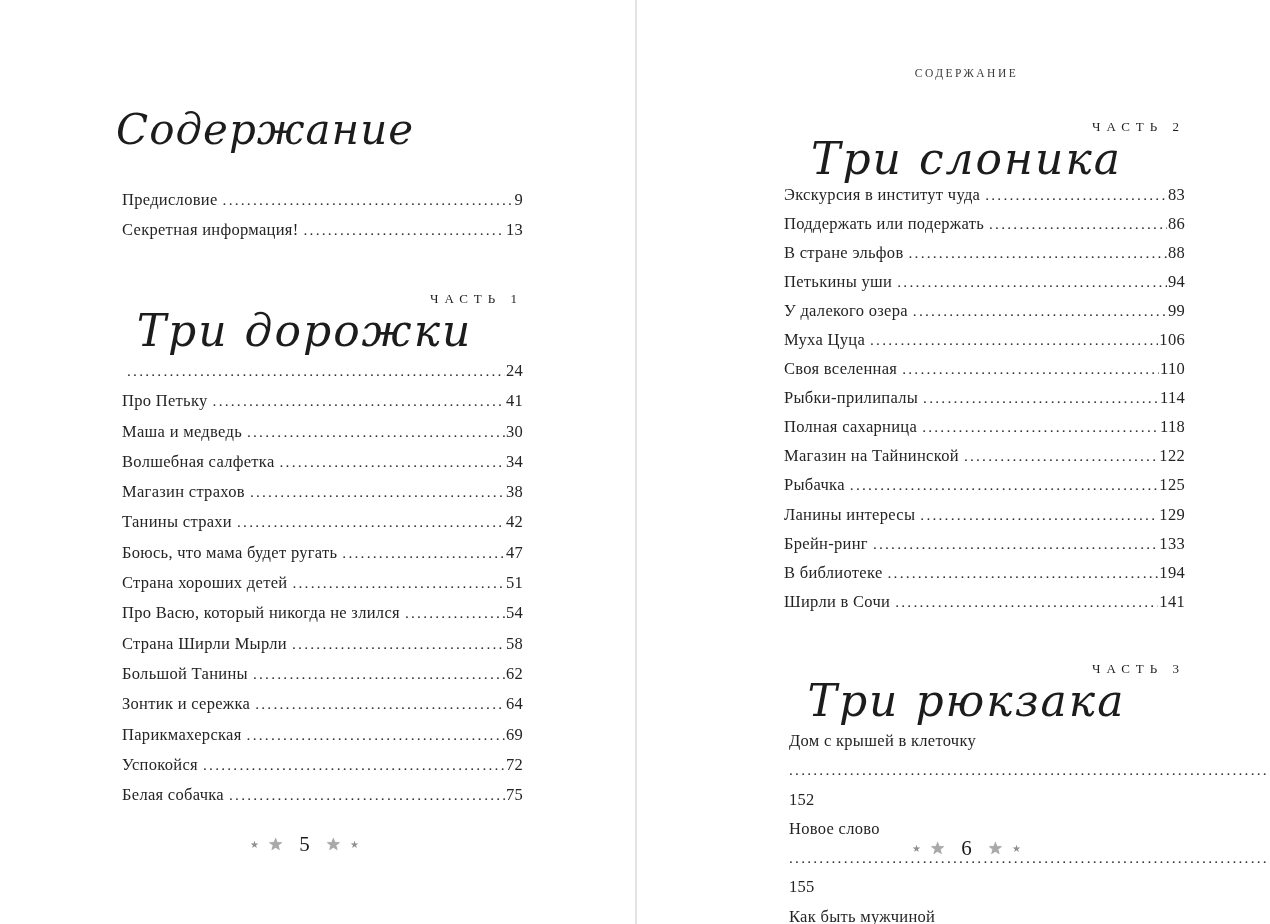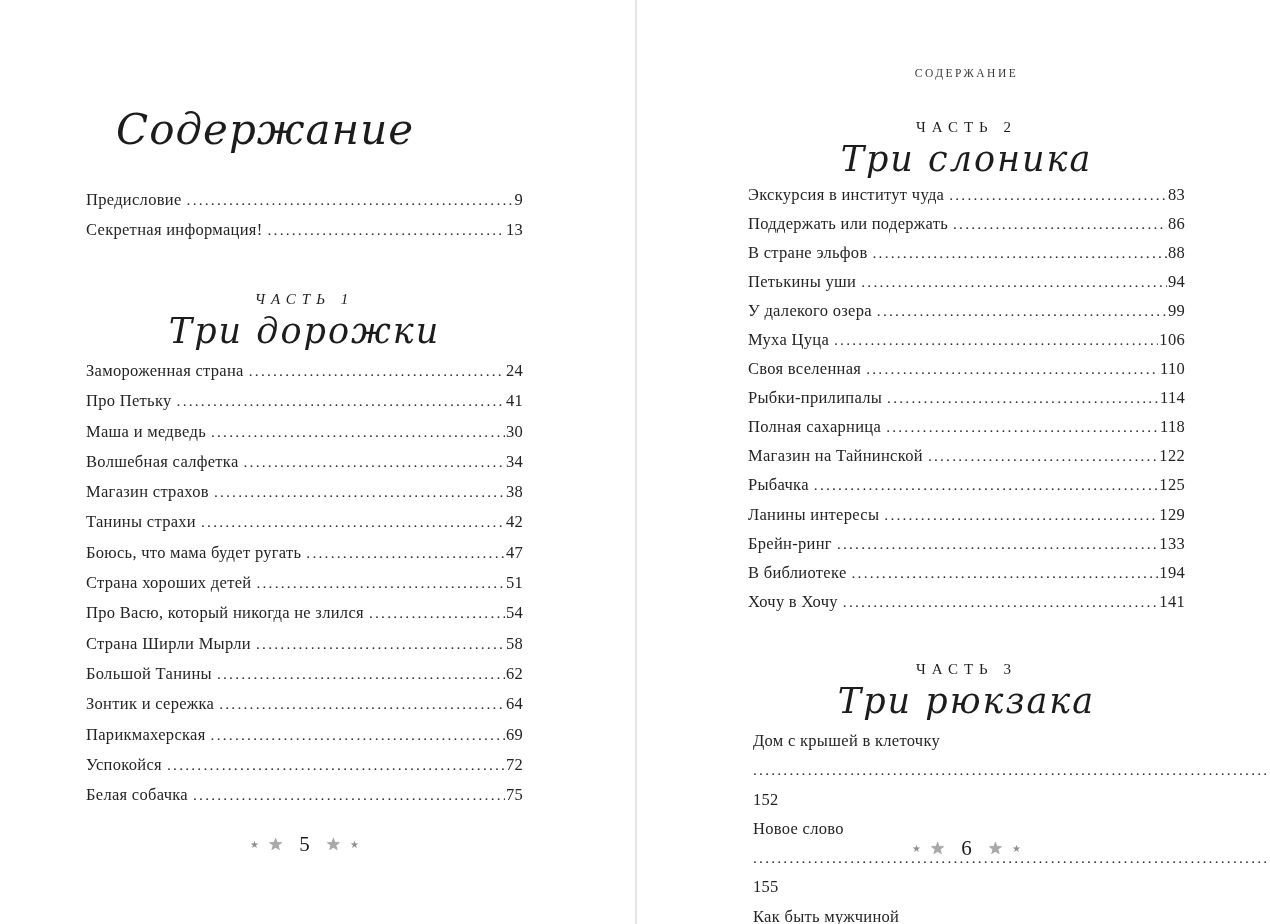--- a/index.html
+++ b/index.html
@@ -34,35 +34,35 @@
     font-style: italic;
     font-weight: 500;
     font-size: 42px;
     line-height: 48px;
     color: #1c1c1c;
     letter-spacing: 1px;
   }
   .part-label {
     position: absolute;
     left: 0; right: 0;
-    text-align: center;
-    font-size: 15px;
+    text-align: right;
+    font-size: 13px;
     line-height: 18px;
     letter-spacing: 6px;
     color: #1f1f1f;
     white-space: nowrap;
   }
   .part-subtitle {
     position: absolute;
     left: 0; right: 0;
     text-align: center;
     font-family: "DejaVu Serif", serif;
     font-style: italic;
     font-weight: 500;
-    font-size: 35px;
+    font-size: 44px;
     line-height: 40px;
     color: #1c1c1c;
     letter-spacing: 2px;
   }
   .running-header {
     position: absolute;
     top: 66px;
     left: 0; right: 0;
     text-align: center;
     font-size: 11.5px;
@@ -72,20 +72,21 @@
   }
 
   
   .toc-list { position: absolute; left: 0; right: 0; }
   .toc-row {
     display: flex;
     align-items: baseline;
     font-size: 16.5px;
     letter-spacing: 0.3px;
     color: #242424;
+    margin-left: 36px;
   }
   .lh-left  .toc-row { line-height: 30.3px; }
   .lh-tight .toc-row { line-height: 29.05px; }
   .lh-p3    .toc-row { line-height: 29.3px; flex-direction: column; }
   .toc-title { white-space: nowrap; }
   .toc-leader {
     flex: 1 1 auto;
     overflow: hidden;
     white-space: nowrap;
     min-width: 8px;
@@ -94,21 +95,21 @@
   .toc-leader::after {
     content: "........................................................................................................................................................................................................";
     font-size: 15.5px;
     letter-spacing: 2.2px;
     color: #2e2e2e;
   }
   .toc-page { white-space: nowrap; }
 
   
   .front-list    { top: 185px; }
-  .label-part1   { top: 290px; font-style: italic; }
+  .label-part1   { top: 290px; }
   .subtitle-part1{ top: 311px; }
   .part1-entries { top: 356px; }
 
   
   .label-part2   { top: 118px; }
   .subtitle-part2{ top: 139px; }
   .part2-entries { top: 180px; }
   .label-part3   { top: 660px; }
   .subtitle-part3{ top: 681px; }
   .part3-entries { top: 726px; }
@@ -153,21 +154,20 @@
     <span class="toc-leader"></span>
     <span class="toc-page">13</span>
   </div>
       </div>
 
     <div class="part-label label-part1">ЧАСТЬ 1</div>
     <div class="part-subtitle subtitle-part1">Три дорожки</div>
 
     <div class="toc-list part1-entries lh-left">
         <div class="toc-row">
-    <span class="toc-title">Замороженная страна</span>
     <span class="toc-leader"></span>
     <span class="toc-page">24</span>
   </div>
         <div class="toc-row">
     <span class="toc-title">Про Петьку</span>
     <span class="toc-leader"></span>
     <span class="toc-page">41</span>
   </div>
         <div class="toc-row">
     <span class="toc-title">Маша и медведь</span>
@@ -317,21 +317,21 @@
     <span class="toc-title">Брейн-ринг</span>
     <span class="toc-leader"></span>
     <span class="toc-page">133</span>
   </div>
         <div class="toc-row">
     <span class="toc-title">В библиотеке</span>
     <span class="toc-leader"></span>
     <span class="toc-page">194</span>
   </div>
         <div class="toc-row">
-    <span class="toc-title">Хочу в Хочу</span>
+    <span class="toc-title">Ширли в Сочи</span>
     <span class="toc-leader"></span>
     <span class="toc-page">141</span>
   </div>
       </div>
 
     <div class="part-label label-part3">ЧАСТЬ 3</div>
     <div class="part-subtitle subtitle-part3">Три рюкзака</div>
     <div class="toc-list part3-entries lh-p3">
         <div class="toc-row">
     <span class="toc-title">Дом с крышей в клеточку</span>

